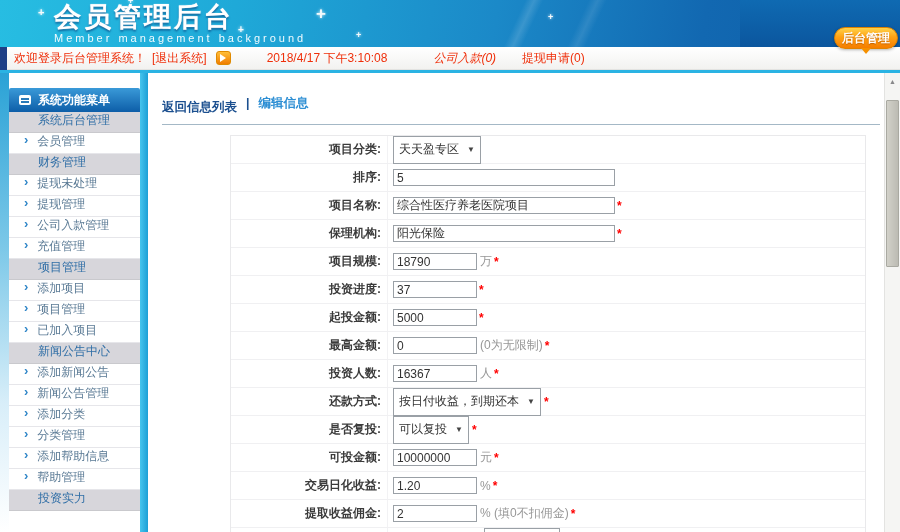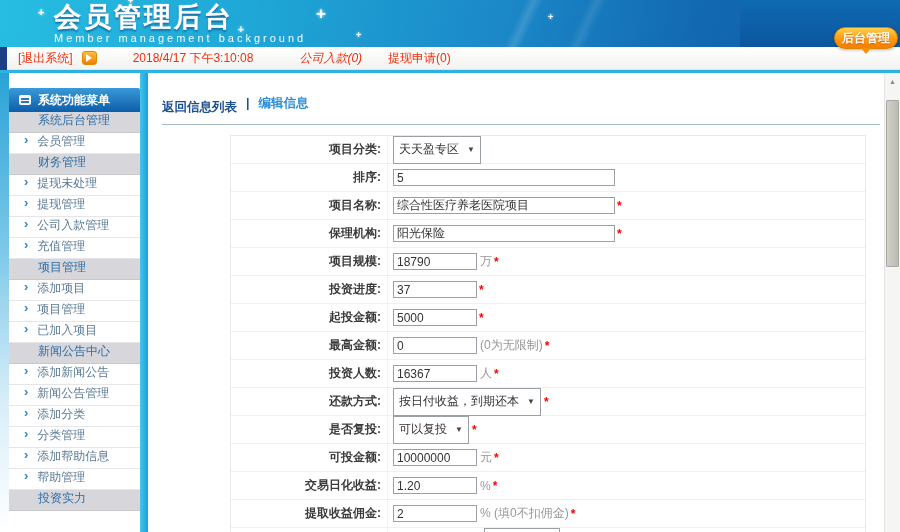--- a/index.html
+++ b/index.html
@@ -108,20 +108,21 @@
     <span class="sp" style="left:548px;top:12px;font-size:9px;">+</span>
     <div class="logo">
       <div class="logo-title">会员管理后台</div>
       <div class="logo-sub">Member management background</div>
     </div>
   </div>
   <div class="admin-btn">后台管理</div>
 
   <div class="toolbar">
     <div class="tb-corner"></div>
+    <span class="tb-welcome">欢迎登录后台管理系统！</span>
     <span class="tb-logout">[退出系统]</span>
     <span class="speaker">
         <i></i>
       </span>
     <span class="tb-date">2018/4/17 下午3:10:08</span>
     <span class="tb-deposit">公司入款(0)</span>
     <span class="tb-withdraw">提现申请(0)</span>
   </div>
   <div class="cyan-rule"></div>
 

